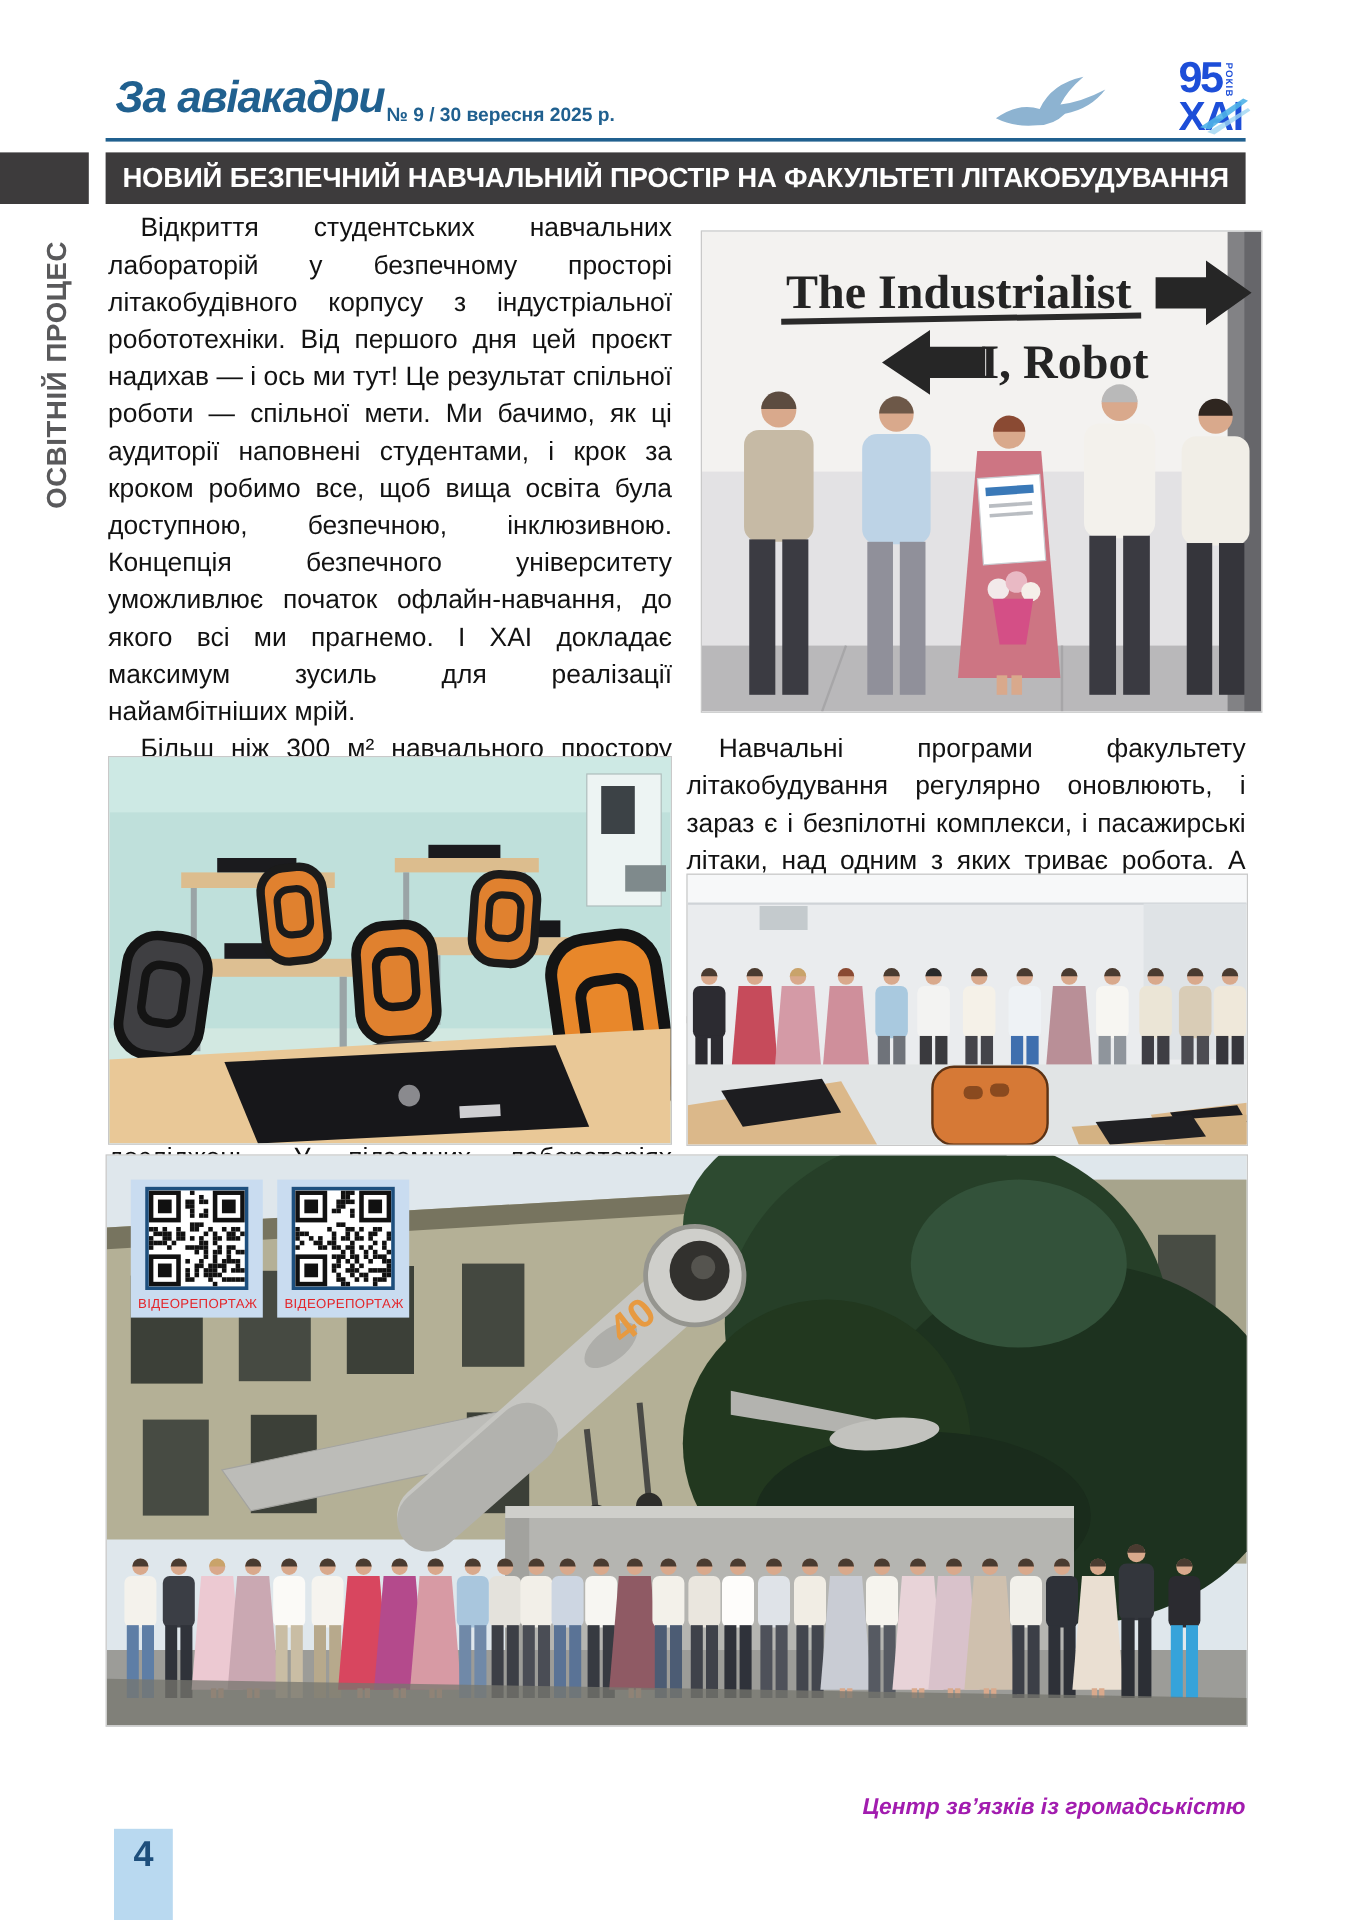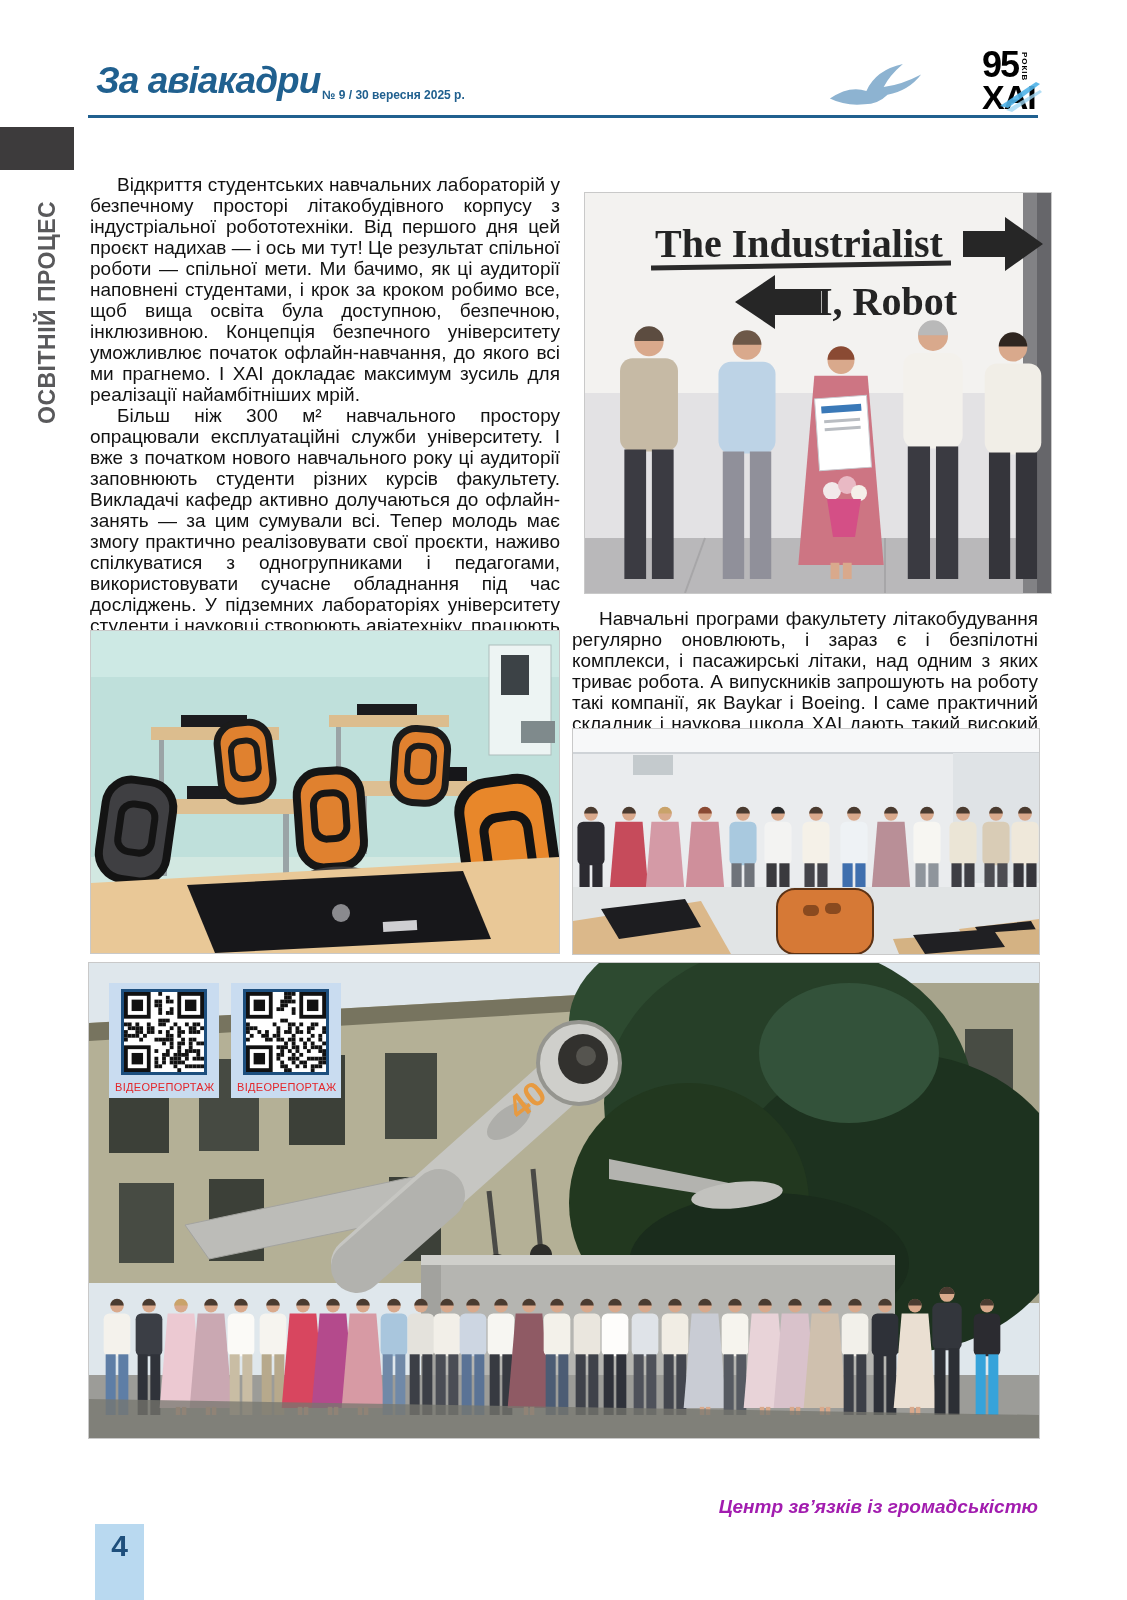--- a/index.html
+++ b/index.html
@@ -1,40 +1,40 @@
 <!DOCTYPE html>
 <html lang="uk"><head>
 <meta charset="utf-8">
 <style>
   html,body{margin:0;padding:0;background:#ffffff;}
   .page{position:relative;width:1127px;height:1600px;background:#fff;overflow:hidden;
         font-family:"Liberation Sans",sans-serif;}
   
   .mast-title{position:absolute;left:96px;top:60px;font-size:37px;font-weight:bold;font-style:italic;
         color:#20608f;letter-spacing:-1px;}
-  .mast-date{position:absolute;left:322px;top:88px;font-size:12px;font-weight:bold;color:#20608f;}
+  .mast-date{position:absolute;left:322px;top:88px;font-size:16px;font-weight:bold;color:#20608f;}
   .mast-rule{position:absolute;left:88px;top:115px;width:950px;height:3px;background:#20608f;}
   .bird{position:absolute;left:828px;top:62px;}
-  .logo95{position:absolute;left:982px;top:50px;width:62px;height:66px;color:#000000;}
+  .logo95{position:absolute;left:982px;top:50px;width:62px;height:66px;color:#1d4ed8;}
   .logo95 .n95{font-size:36px;font-weight:bold;letter-spacing:-2px;line-height:30px;}
   .logo95 .rokiv{position:absolute;left:47px;top:2px;font-size:8px;font-weight:bold;
         transform:rotate(90deg);transform-origin:left top;letter-spacing:1px;}
   .logo95 .xai{position:absolute;left:0;top:28px;font-size:34px;font-weight:bold;letter-spacing:-1px;}
   .logo95 svg{position:absolute;left:0;top:30px;pointer-events:none;}
   
   .left-block{position:absolute;left:0;top:127px;width:74px;height:43px;background:#3d3b3c;}
   .banner{position:absolute;left:88px;top:127px;width:950px;height:43px;background:#3d3b3c;
         display:flex;align-items:center;justify-content:center;}
   .banner span{color:#fff;font-size:23px;font-weight:bold;letter-spacing:-0.2px;white-space:nowrap;}
   
   .section-label{position:absolute;left:34px;top:424px;width:244px;transform:rotate(-90deg);
         transform-origin:0 0;font-size:23px;font-weight:bold;color:#59595b;letter-spacing:0.5px;}
   
   .col{position:absolute;color:#121212;}
-  .col p{margin:0;font-size:19px;line-height:21px;text-align:justify;text-indent:27px;}
+  .col p{margin:0;font-size:22px;line-height:31px;text-align:justify;text-indent:27px;}
   .col-left{left:90px;top:174px;width:470px;}
   .col-right-p{left:572px;top:592px;width:466px;margin-top:16px;}
   
   .photo{position:absolute;border:1px solid #c9c9c9;overflow:hidden;background:#eef0f0;}
   .photo svg{display:block;}
   #photo1{left:572px;top:180px;width:466px;height:400px;}
   #photo2{left:90px;top:630px;width:468px;height:322px;}
   #photo3{left:572px;top:728px;width:466px;height:225px;}
   #photo4{left:88px;top:962px;width:950px;height:475px;}
   
@@ -63,20 +63,23 @@
     <span class="rokiv">РОКІВ</span>
     <span class="xai">ХАІ</span>
     <svg width="62" height="36" viewBox="0 0 62 36">
       <polygon points="18,26 54,2 58,4 26,28" fill="#4fb3e8" opacity="0.9"></polygon>
       <polygon points="24,30 58,10 60,12 30,32" fill="#9ed6f2" opacity="0.8"></polygon>
     </svg>
   </div>
   <div class="mast-rule"></div>
 
   <div class="left-block"></div>
+  <div class="banner">
+    <span>НОВИЙ БЕЗПЕЧНИЙ НАВЧАЛЬНИЙ ПРОСТІР НА ФАКУЛЬТЕТІ ЛІТАКОБУДУВАННЯ</span>
+  </div>
 
   <div class="section-label">ОСВІТНІЙ ПРОЦЕС</div>
 
   <div class="col col-left">
     <p>Відкриття студентських навчальних лабораторій у безпечному просторі літакобудівного корпусу з індустріальної робототехніки. Від першого дня цей проєкт надихав — і ось ми тут! Це результат спільної роботи — спільної мети. Ми бачимо, як ці аудиторії наповнені студентами, і крок за кроком робимо все, щоб вища освіта була доступною, безпечною, інклюзивною. Концепція безпечного університету уможливлює початок офлайн-навчання, до якого всі ми прагнемо. І ХАІ докладає максимум зусиль для реалізації найамбітніших мрій.</p>
     <p>Більш ніж 300 м² навчального простору опрацювали експлуатаційні служби університету. І вже з початком нового навчального року ці аудиторії заповнюють студенти різних курсів факультету. Викладачі кафедр активно долучаються до офлайн-занять — за цим сумували всі. Тепер молодь має змогу практично реалізовувати свої проєкти, наживо спілкуватися з одногрупниками і педагогами, використовувати сучасне обладнання під час досліджень. У підземних лабораторіях університету студенти і науковці створюють авіатехніку, працюють із 3D-сканерами, випробовують симулятори польотів і VR-технології. Тут формується нове покоління інженерів.</p>
   </div>
   <div class="col col-right-p">
     <p>Навчальні програми факультету літакобудування регулярно оновлюють, і зараз є і безпілотні комплекси, і пасажирські літаки, над одним з яких триває робота. А випускників запрошують на роботу такі компанії, як Baykar і Boeing. І саме практичний складник і наукова школа ХАІ дають такий високий результат.</p>
   </div>

